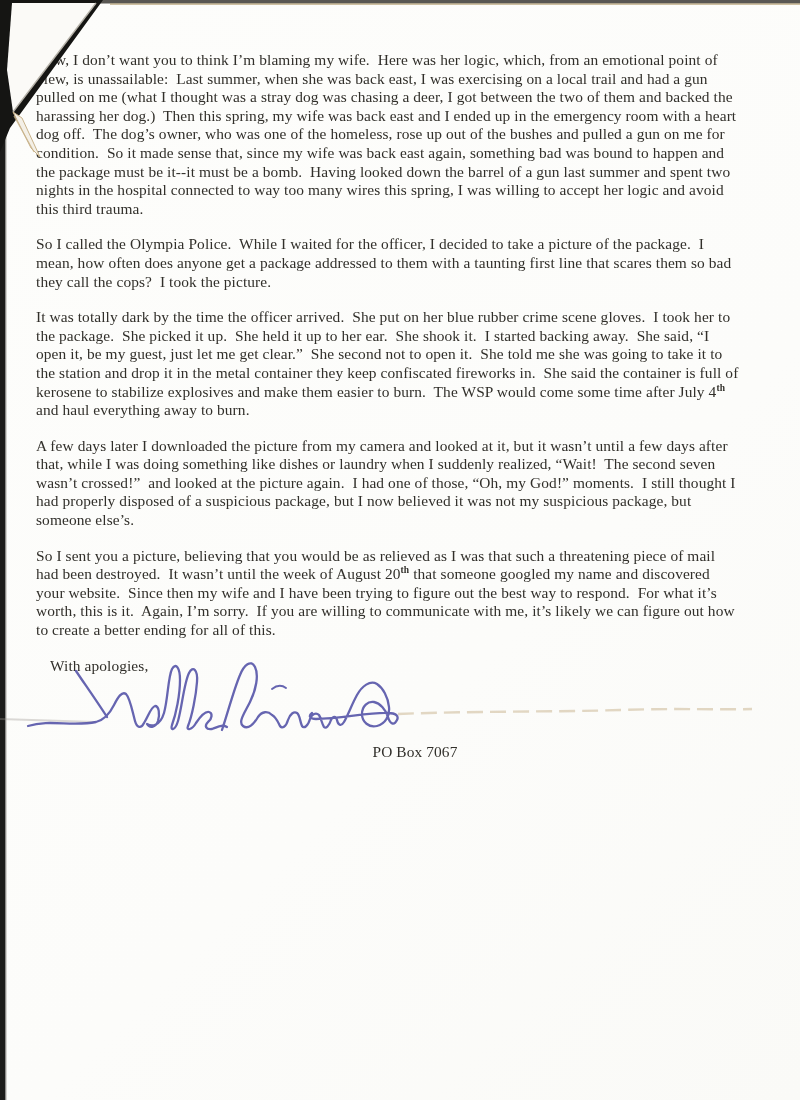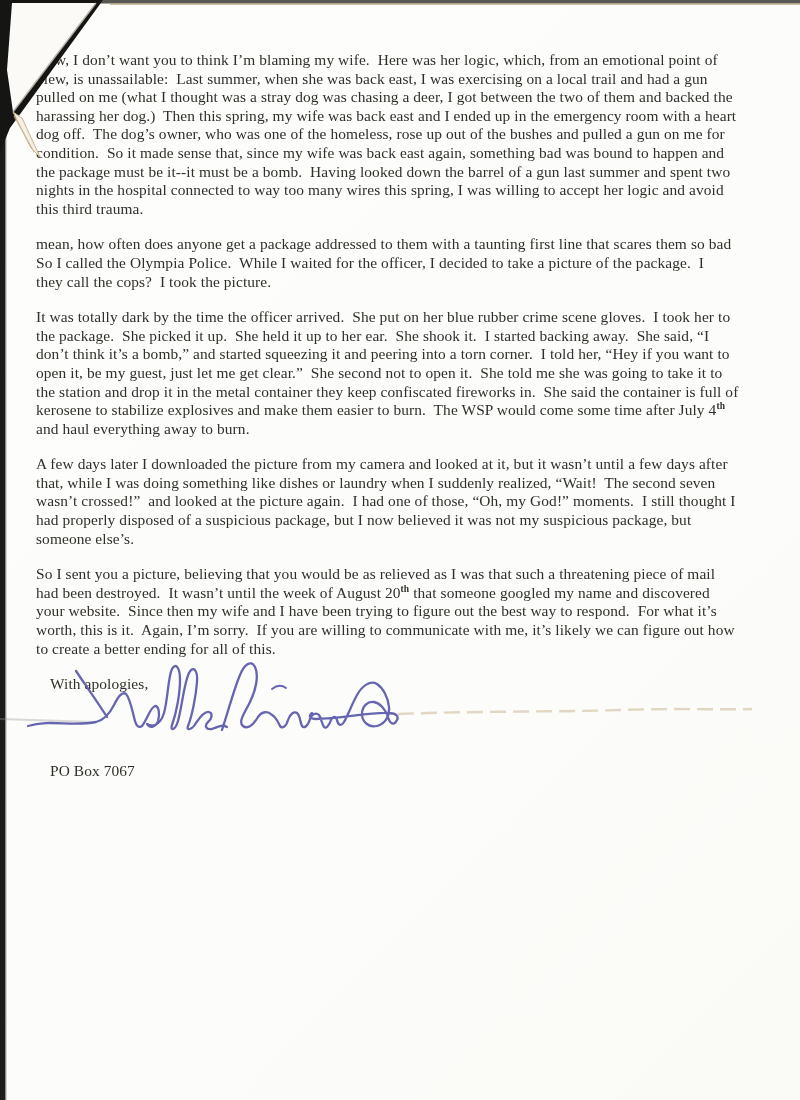--- a/index.html
+++ b/index.html
@@ -24,21 +24,21 @@
   }
   .line sup{
     font-size:9.5px;
     line-height:0;
     vertical-align:super;
     font-weight:bold;
   }
   .para{margin:0 0 17px 0;}
   .closing{margin:10px 0 16px 14px;}
   .sig-space{height:52px;}
-  .pobox{margin-left:14px;}
+  .pobox{margin-left:14px;text-align:center;}
   .overlay{
     position:absolute;left:0;top:0;width:800px;height:1100px;
     pointer-events:none;
   }
 </style>
 </head>
 <body>
 
 <div class="page">
 
@@ -49,28 +49,27 @@
           <div class="line">view, is unassailable:  Last summer, when she was back east, I was exercising on a local trail and had a gun</div>
           <div class="line">pulled on me (what I thought was a stray dog was chasing a deer, I got between the two of them and backed the</div>
           <div class="line">harassing her dog.)  Then this spring, my wife was back east and I ended up in the emergency room with a heart</div>
           <div class="line">dog off.  The dog’s owner, who was one of the homeless, rose up out of the bushes and pulled a gun on me for</div>
           <div class="line">condition.  So it made sense that, since my wife was back east again, something bad was bound to happen and</div>
           <div class="line">the package must be it--it must be a bomb.  Having looked down the barrel of a gun last summer and spent two</div>
           <div class="line">nights in the hospital connected to way too many wires this spring, I was willing to accept her logic and avoid</div>
           <div class="line">this third trauma.</div>
         </div>
         <div class="para">
+          <div class="line">So I called the Olympia Police.  While I waited for the officer, I decided to take a picture of the package.  I</div>
           <div class="line">mean, how often does anyone get a package addressed to them with a taunting first line that scares them so bad</div>
-          <div class="line">So I called the Olympia Police.  While I waited for the officer, I decided to take a picture of the package.  I</div>
           <div class="line">they call the cops?  I took the picture.</div>
         </div>
         <div class="para">
           <div class="line">It was totally dark by the time the officer arrived.  She put on her blue rubber crime scene gloves.  I took her to</div>
           <div class="line">the package.  She picked it up.  She held it up to her ear.  She shook it.  I started backing away.  She said, “I</div>
-          <div class="line">don’t think it’s a bomb,” and started squeezing it and peering into a torn corner.  I told her, “Hey if you want to</div>
           <div class="line">open it, be my guest, just let me get clear.”  She second not to open it.  She told me she was going to take it to</div>
           <div class="line">the station and drop it in the metal container they keep confiscated fireworks in.  She said the container is full of</div>
           <div class="line">kerosene to stabilize explosives and make them easier to burn.  The WSP would come some time after July 4<sup>th</sup></div>
           <div class="line">and haul everything away to burn.</div>
         </div>
         <div class="para">
           <div class="line">A few days later I downloaded the picture from my camera and looked at it, but it wasn’t until a few days after</div>
           <div class="line">that, while I was doing something like dishes or laundry when I suddenly realized, “Wait!  The second seven</div>
           <div class="line">wasn’t crossed!”  and looked at the picture again.  I had one of those, “Oh, my God!” moments.  I still thought I</div>
           <div class="line">had properly disposed of a suspicious package, but I now believed it was not my suspicious package, but</div>

